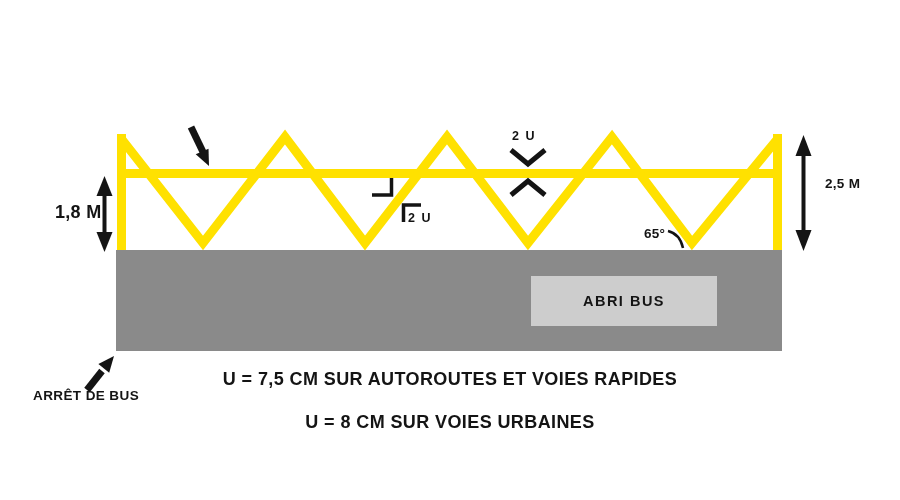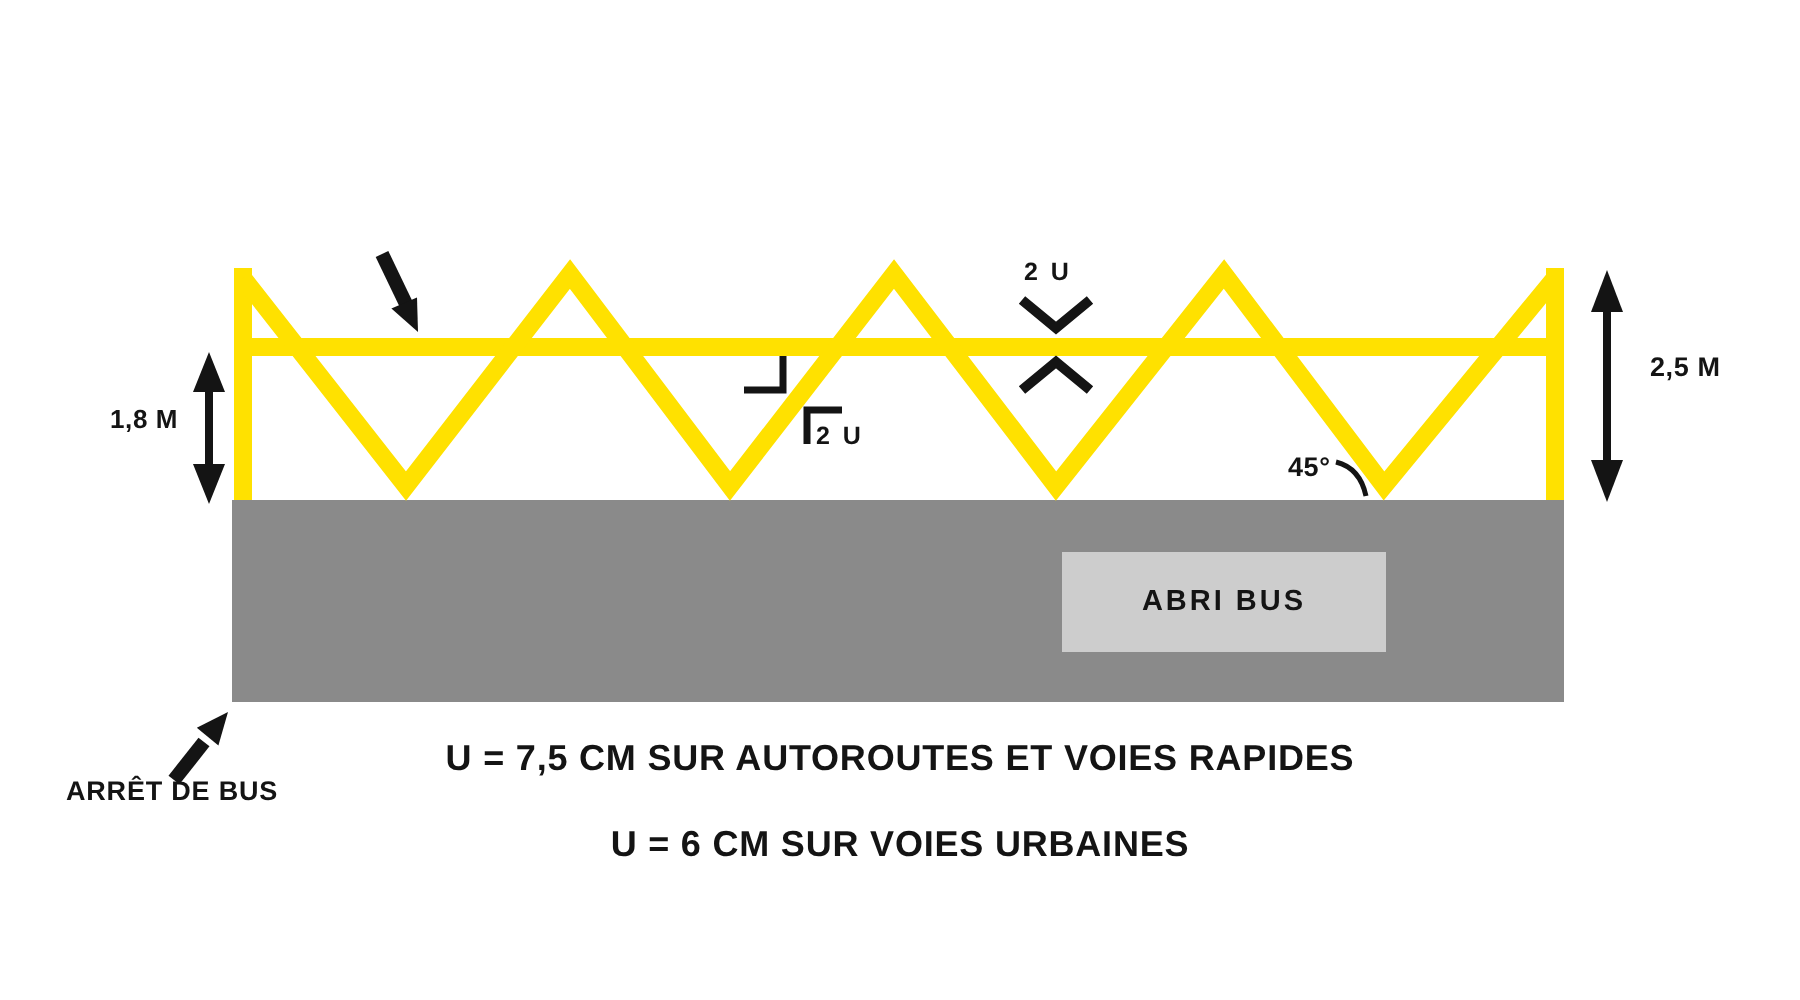--- a/index.html
+++ b/index.html
@@ -22,31 +22,31 @@
   .road-fill   { fill: var(--road-gray); stroke: none; }
 
   .lbl {
     position: absolute;
     font-weight: bold;
     color: var(--ink-black);
     white-space: nowrap;
     letter-spacing: 0.3px;
   }
   .lbl-repere   { left: 89px;  top: 103px; font-size: 14px; letter-spacing: 0.5px; }
-  .lbl-dim-left { left: 55px;  top: 202px; font-size: 13px; }
+  .lbl-dim-left { left: 55px;  top: 202px; font-size: 18px; }
   .lbl-dim-right{ left: 825px; top: 176px; font-size: 13.5px; }
   .lbl-2u-top   { left: 512px; top: 129px; font-size: 12.5px; letter-spacing: 1.5px; }
   .lbl-2u-side  { left: 408px; top: 211px; font-size: 12.5px; letter-spacing: 1.5px; }
   .lbl-angle    { left: 644px; top: 226px; font-size: 13.5px; }
   .lbl-arret    { left: 33px;  top: 388px; font-size: 13.5px; letter-spacing: 0.4px; text-align: center; }
 
   .shelter {
     position: absolute;
     left: 531px; top: 276px;
-    width: 162px; height: 50px;
+    width: 186px; height: 50px;
     background: var(--shelter-gray);
     display: flex; align-items: center; justify-content: center;
     font-weight: bold; font-size: 14.5px; letter-spacing: 1.5px;
     color: var(--ink-black);
   }
 
   .spec {
     position: absolute;
     left: 0; width: 900px;
     text-align: center;
@@ -115,19 +115,19 @@
   </svg>
 
   <div class="shelter">
     <span>ABRI BUS</span>
   </div>
 
   <div class="lbl lbl-dim-left">1,8 M</div>
   <div class="lbl lbl-dim-right">2,5 M</div>
   <div class="lbl lbl-2u-top">2 U</div>
   <div class="lbl lbl-2u-side">2 U</div>
-  <div class="lbl lbl-angle">45°</div>
+  <div class="lbl lbl-angle">65°</div>
   <div class="lbl lbl-arret">ARRÊT DE BUS</div>
 
   <div class="spec spec-1">U = 7,5 CM SUR AUTOROUTES ET VOIES RAPIDES</div>
-  <div class="spec spec-2">U = 6 CM SUR VOIES URBAINES</div>
+  <div class="spec spec-2">U = 8 CM SUR VOIES URBAINES</div>
 
 </div>
 
 </body></html>

